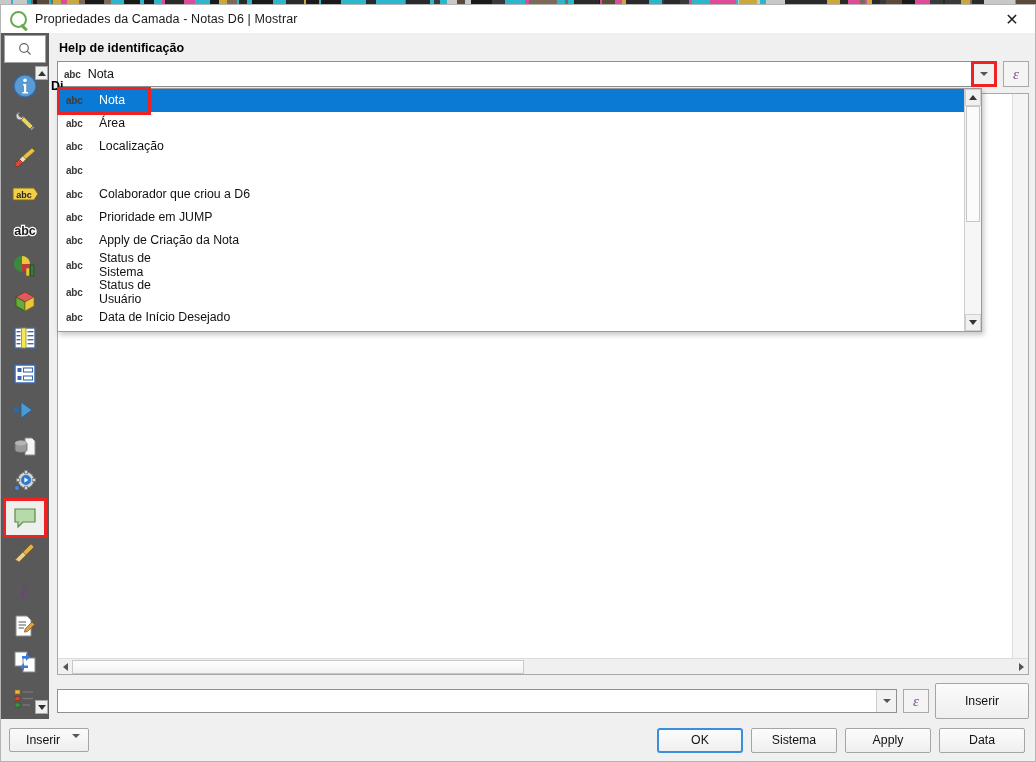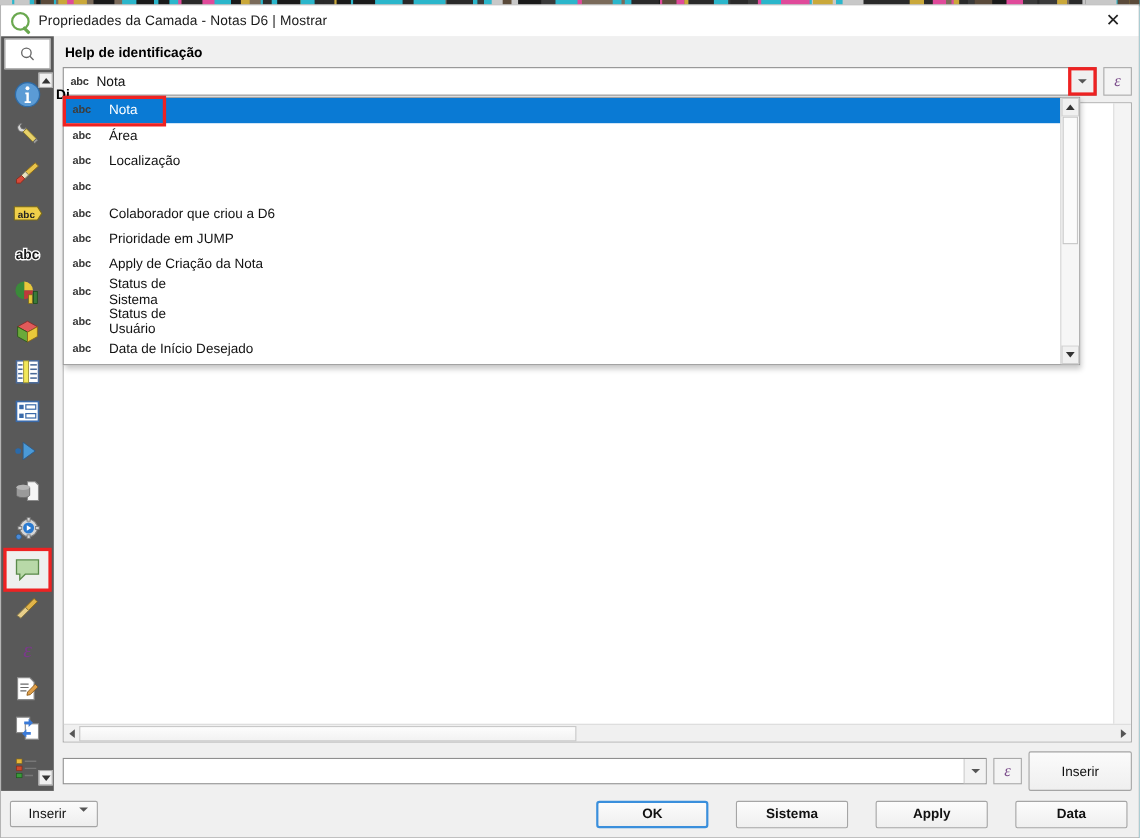--- a/index.html
+++ b/index.html
@@ -280,25 +280,25 @@
     background: linear-gradient(#fbfbfb,#eeeeee);
     border: 1px solid #a5a5a5; border-radius: 2px;
     display: flex; align-items: center; cursor: pointer;
     position: relative;
   }
   #style-label { font-size: 12.3px; color: #111; margin-left: 16px; }
   #style-arrow { position: absolute; right: 8px; top: 9px; }
   .tri-sm { width:0;height:0;border-left:4px solid transparent;border-right:4px solid transparent;border-top:4px solid #555; }
   #footer-spacer { flex: 1 1 auto; }
   .dlg-btn {
-    width: 102px; height: 25px; margin-left: 25px;
+    width: 86px; height: 25px; margin-left: 8px;
     background: linear-gradient(#fcfcfc,#efefef);
     border: 1px solid #a5a5a5; border-radius: 2px;
     display: flex; align-items: center; justify-content: center;
-    font-size: 12.3px; color: #111; cursor: pointer; font-weight: bold;
+    font-size: 12.3px; color: #111; cursor: pointer;
   }
   .dlg-btn.default {
     border: 2px solid #3a8fdc; border-radius: 3px;
   }
 </style>
 </head>
 <body>
 
 <div id="desktop-strip">
     <div class="blob" style="left: 614.968px; width: 10.7809px; background: rgb(42, 42, 42);"></div>

